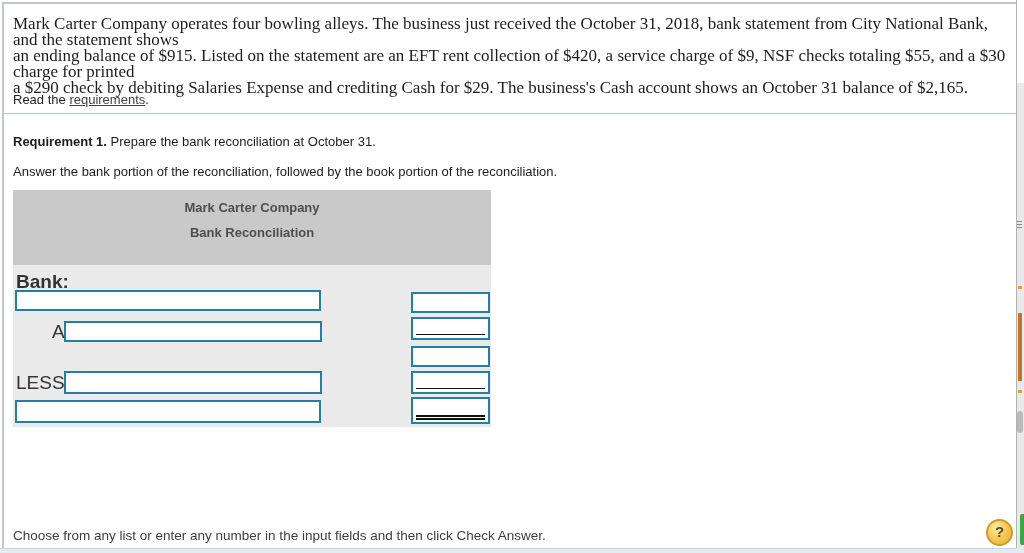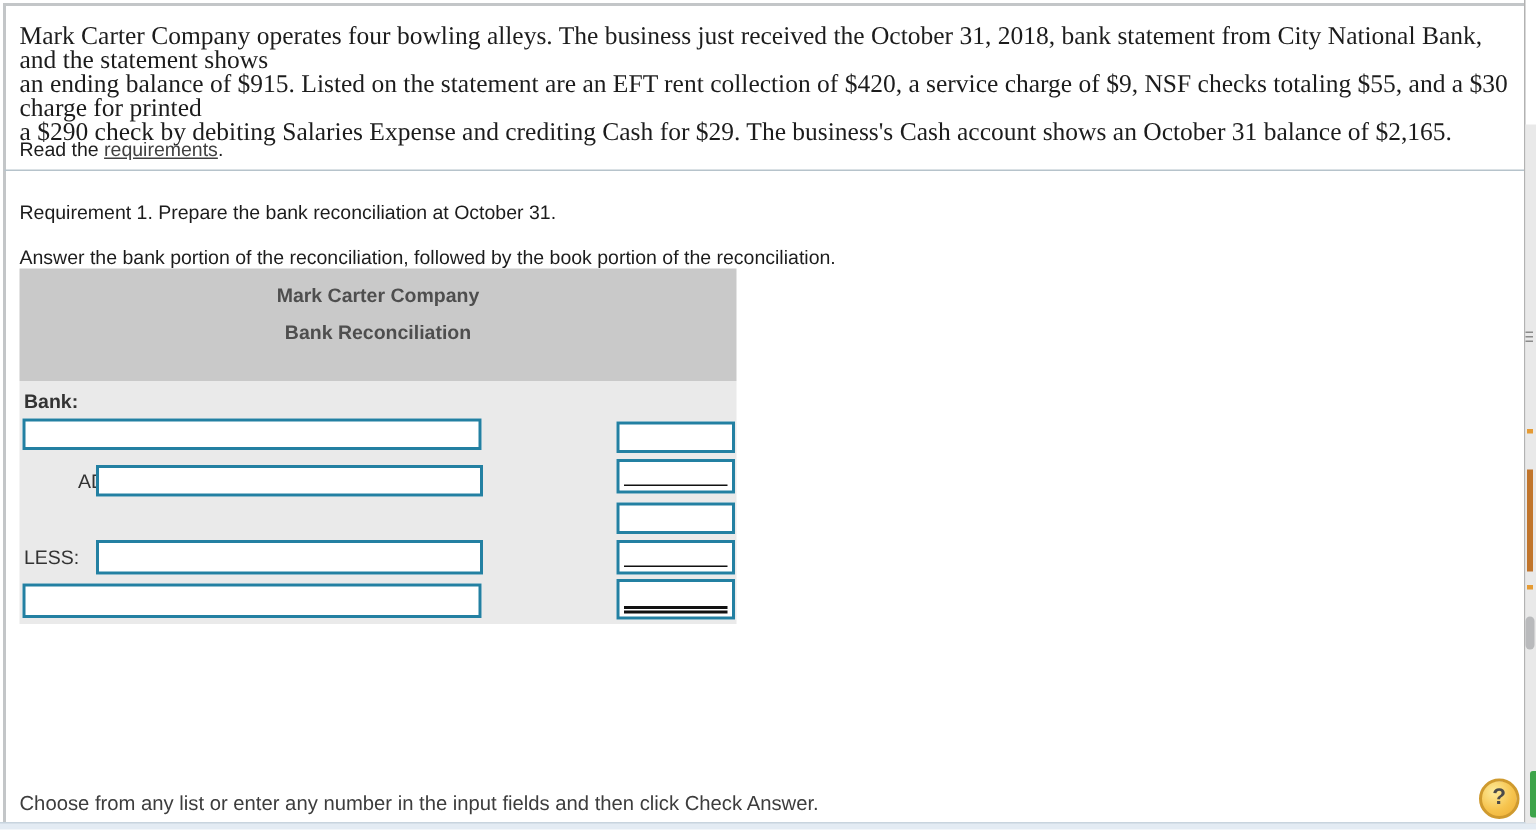--- a/index.html
+++ b/index.html
@@ -15,35 +15,35 @@
   .right-divider { left:1016px; top:0; width:1px; height:549px; background:#b2b2b2; }
 
   
   .problem { left:13px; top:16px; width:1000px; font-size:17px; line-height:16px; color:#1c1c1c;font-family:Liberation Serif, serif; }
   .read-line { left:13px; top:92px; font-size:13px; color:#1c1c1c; }
   .read-line a { color:#404040; text-decoration:underline; cursor:pointer; }
 
   .divider { left:3px; top:113px; width:1013px; height:1px; background:#b6c3cb; }
 
   .req-line { left:13px; top:134px; font-size:13px; color:#1c1c1c; }
-  .req-line b { font-weight:normal;text-align:right; }
+  .req-line b { font-weight:bold;text-align:right; }
   .instruction { left:13px; top:164px; font-size:13px; color:#1c1c1c; }
 
   
-  .recon { left:13px; top:179px; width:478px; height:268px;padding-left:42px; }
+  .recon { left:13px; top:190px; width:478px; height:268px;padding-left:42px; }
   .recon-header {
     position:absolute; left:0; top:0; width:478px; height:75px;
     background:#c9c9c9; text-align:center; font-size:13px; font-weight:bold; color:#4e4e4e;
   }
   .recon-header .hline { line-height:25px; padding-top:0; }
   .recon-header .hline:first-child { padding-top:5px; }
   .recon-body {
     position:absolute; left:0; top:75px; width:478px; height:162px; background:#eaeaea;
   }
-  .tbl-label { position:absolute; font-size:13px; color:#333;text-align:right; }
+  .tbl-label { position:absolute; font-size:19px; color:#333;text-align:right; }
   .bank-label { left:3px; top:81px; font-weight:bold; }
   .add-label  { left:3px; top:131px; line-height:21px;margin-left:36px; }
   .less-label { left:3px; top:181px; line-height:23px; }
 
   .fld {
     position:absolute; box-sizing:border-box; background:#fff;
     border:2px solid #2380a2; font-family:"Liberation Sans", sans-serif;
   }
   .fld input.bare {
     width:100%; height:100%; border:none; outline:none; background:transparent;

